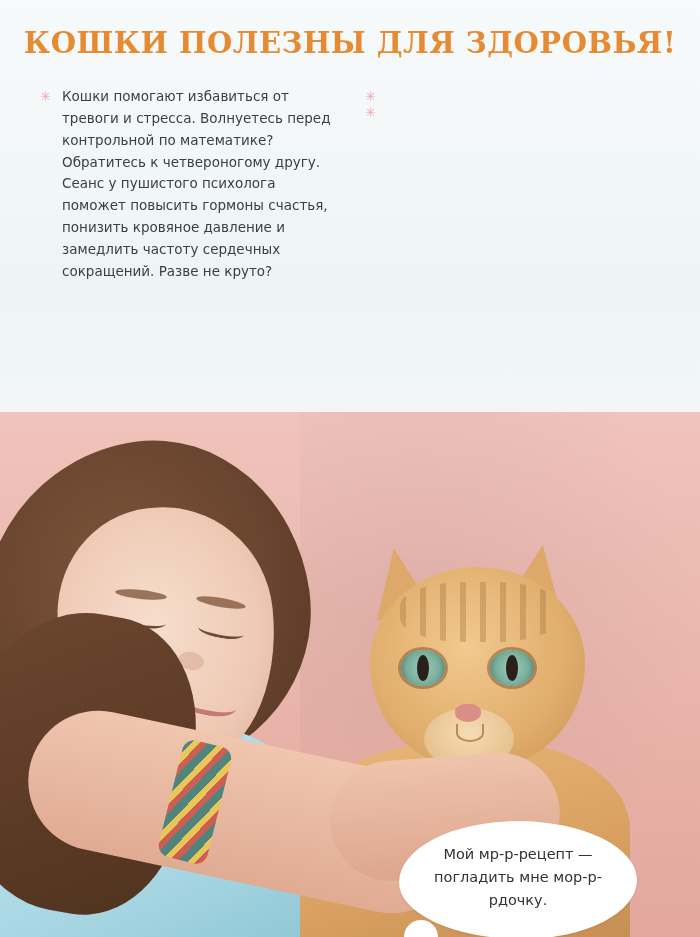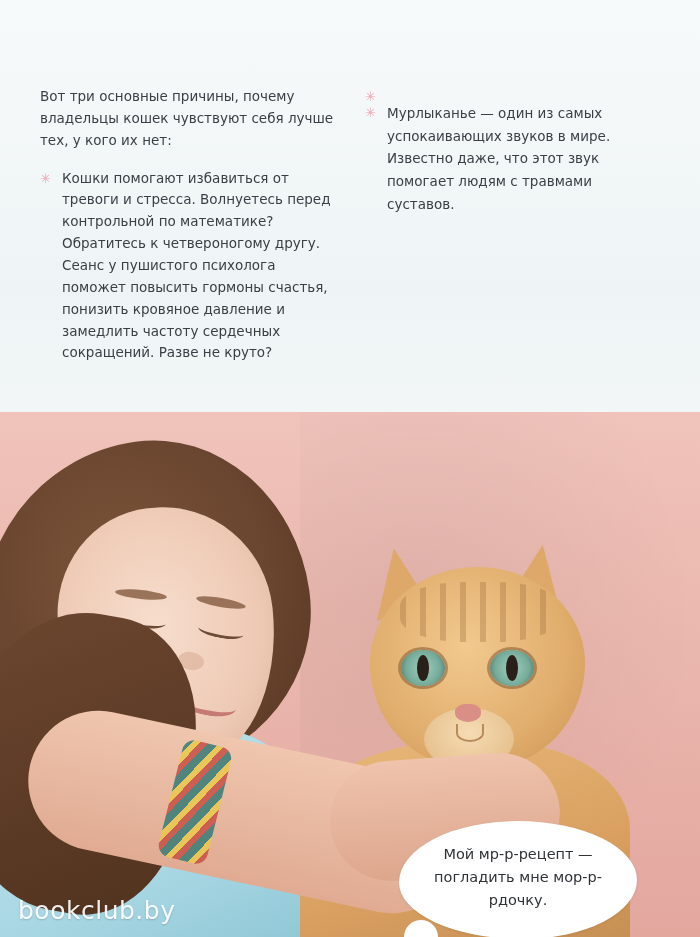--- a/index.html
+++ b/index.html
@@ -354,39 +354,38 @@
     text-shadow: 0 1px 2px rgba(0,0,0,.18);
   }
 </style>
 </head>
 <body>
 
 <div class="page">
 
   <div class="top-area">
 
+    <div class="title">КОШКИ ПОЛЕЗНЫ ДЛЯ ЗДОРОВЬЯ!</div>
 
     <div class="columns">
 
       <div class="col col-left">
-        <p class="intro">Вот три основные причины, почему владельцы кошек чувствуют себя лучше тех, у кого их нет:</p>
 
         <div class="bullet-item">
           <span class="bullet-mark">✳</span>
           <span>Кошки помогают избавиться от тревоги и стресса. Волнуетесь перед контрольной по математике? Обратитесь к четвероногому другу. Сеанс у пушистого психолога поможет повысить гормоны счастья, понизить кровяное давление и замедлить частоту сердечных сокращений. Разве не круто?</span>
         </div>
       </div>
 
       <div class="col col-right">
         <div class="bullet-item">
           <span class="bullet-mark">✳</span>
         </div>
         <div class="bullet-item">
           <span class="bullet-mark">✳</span>
-          <span>Мурлыканье — один из самых успокаивающих звуков в мире. Известно даже, что этот звук помогает людям с травмами суставов.</span>
         </div>
       </div>
 
     </div>
   </div>
 
   <div class="photo">
     <div class="wall"></div>
     <div class="wall-shadow"></div>
 
@@ -417,16 +416,15 @@
 
     <div class="girl-arm"></div>
     <div class="strap"></div>
     <div class="girl-arm2"></div>
 
     <div class="bubble">
       <div class="bubble-text">Мой мр-р-рецепт — погладить мне мор-р-рдочку.</div>
     </div>
     <div class="bub-dot1"></div>
 
-    <div class="watermark">bookclub.by</div>
   </div>
 
 </div>
 
 </body></html>

